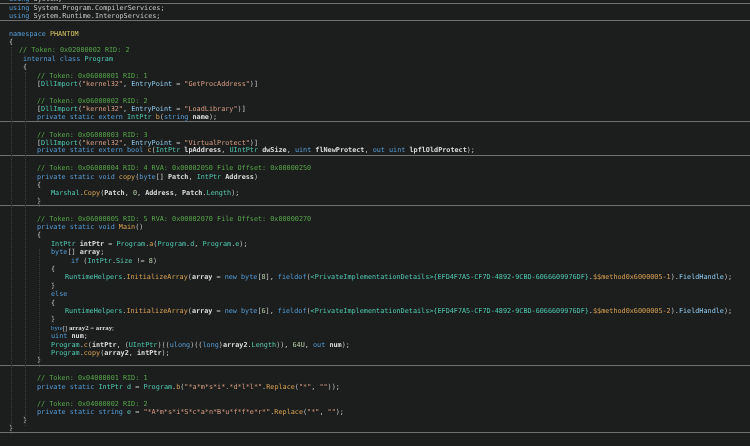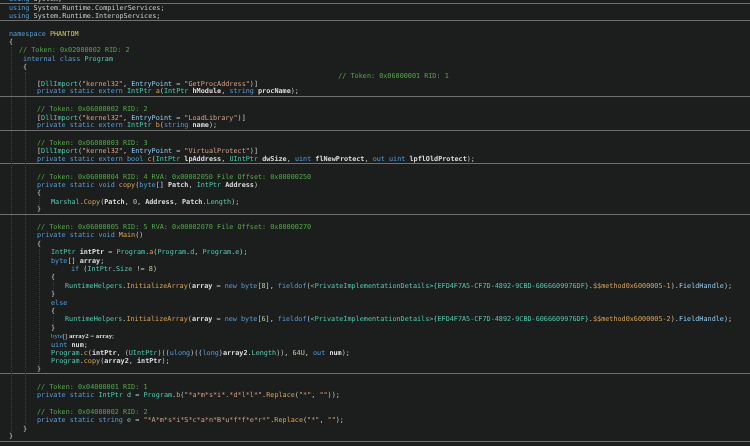--- a/index.html
+++ b/index.html
@@ -31,31 +31,30 @@
   .indent-guide{
     position:absolute;width:0;
     border-left:1px dotted var(--c-guide,#3a3d3c);
   }
 </style>
 </head>
 <body>
 
 <div id="code-area">
     <div class="code-line sep" style="padding-left: 9px;"><span class="tk-kw">using </span><span class="tk-pl">System;</span></div>
-    <div class="code-line" style="padding-left: 9px;"><span class="tk-kw">using </span><span class="tk-pl">System.Runtime.CompilerServices;</span></div>
+    <div class="code-line" style="padding-left: 9px;"><span class="tk-kw">using </span><span class="tk-pl">System.Program.CompilerServices;</span></div>
     <div class="code-line sep" style="padding-left: 9px;"><span class="tk-kw">using </span><span class="tk-pl">System.Runtime.InteropServices;</span></div>
     <div class="code-line" style="padding-left: 9px;">&nbsp;</div>
     <div class="code-line" style="padding-left: 9px;"><span class="tk-kw">namespace </span><span class="tk-ns">PHANTOM</span></div>
     <div class="code-line" style="padding-left: 9px;"><span class="tk-pl">{</span></div>
     <div class="code-line" style="padding-left: 19px;"><span class="tk-cm">// Token: 0x02000002 RID: 2</span></div>
     <div class="code-line" style="padding-left: 23px;"><span class="tk-kw">internal class </span><span class="tk-ty">Program</span></div>
     <div class="code-line" style="padding-left: 23px;"><span class="tk-pl">{</span></div>
-    <div class="code-line" style="padding-left: 37px; text-align: center;"><span class="tk-cm">// Token: 0x06000001 RID: 1</span></div>
+    <div class="code-line" style="padding-left: 37px;"><span class="tk-cm">// Token: 0x06000001 RID: 1</span></div>
     <div class="code-line" style="padding-left: 37px;"><span class="tk-pl">[</span><span class="tk-ty">DllImport</span><span class="tk-pl">(</span><span class="tk-st">"kernel32"</span><span class="tk-pl">, </span><span class="tk-pr">EntryPoint</span><span class="tk-pl"> = </span><span class="tk-st">"GetProcAddress"</span><span class="tk-pl">)]</span></div>
-    <div class="code-line sep" style="padding-left: 37px;"><span class="tk-kw">private static extern </span><span class="tk-ty">IntPtr </span><span class="tk-me">a</span><span class="tk-pl">(</span><span class="tk-ty">IntPtr </span><span class="tk-pa">hModule</span><span class="tk-pl">, </span><span class="tk-kw">string </span><span class="tk-pa">procName</span><span class="tk-pl">);</span></div>
     <div class="code-line" style="padding-left: 9px;">&nbsp;</div>
     <div class="code-line" style="padding-left: 37px;"><span class="tk-cm">// Token: 0x06000002 RID: 2</span></div>
     <div class="code-line" style="padding-left: 37px;"><span class="tk-pl">[</span><span class="tk-ty">DllImport</span><span class="tk-pl">(</span><span class="tk-st">"kernel32"</span><span class="tk-pl">, </span><span class="tk-pr">EntryPoint</span><span class="tk-pl"> = </span><span class="tk-st">"LoadLibrary"</span><span class="tk-pl">)]</span></div>
     <div class="code-line sep" style="padding-left: 37px;"><span class="tk-kw">private static extern </span><span class="tk-ty">IntPtr </span><span class="tk-me">b</span><span class="tk-pl">(</span><span class="tk-kw">string </span><span class="tk-pa">name</span><span class="tk-pl">);</span></div>
     <div class="code-line" style="padding-left: 9px;">&nbsp;</div>
     <div class="code-line" style="padding-left: 37px;"><span class="tk-cm">// Token: 0x06000003 RID: 3</span></div>
     <div class="code-line" style="padding-left: 37px;"><span class="tk-pl">[</span><span class="tk-ty">DllImport</span><span class="tk-pl">(</span><span class="tk-st">"kernel32"</span><span class="tk-pl">, </span><span class="tk-pr">EntryPoint</span><span class="tk-pl"> = </span><span class="tk-st">"VirtualProtect"</span><span class="tk-pl">)]</span></div>
     <div class="code-line sep" style="padding-left: 37px;"><span class="tk-kw">private static extern bool </span><span class="tk-me">c</span><span class="tk-pl">(</span><span class="tk-ty">IntPtr </span><span class="tk-pa">lpAddress</span><span class="tk-pl">, </span><span class="tk-ty">UIntPtr </span><span class="tk-pa">dwSize</span><span class="tk-pl">, </span><span class="tk-kw">uint </span><span class="tk-pa">flNewProtect</span><span class="tk-pl">, </span><span class="tk-kw">out uint </span><span class="tk-pa">lpflOldProtect</span><span class="tk-pl">);</span></div>
     <div class="code-line" style="padding-left: 9px;">&nbsp;</div>
     <div class="code-line" style="padding-left: 37px;"><span class="tk-cm">// Token: 0x06000004 RID: 4 RVA: 0x00002050 File Offset: 0x00000250</span></div>

